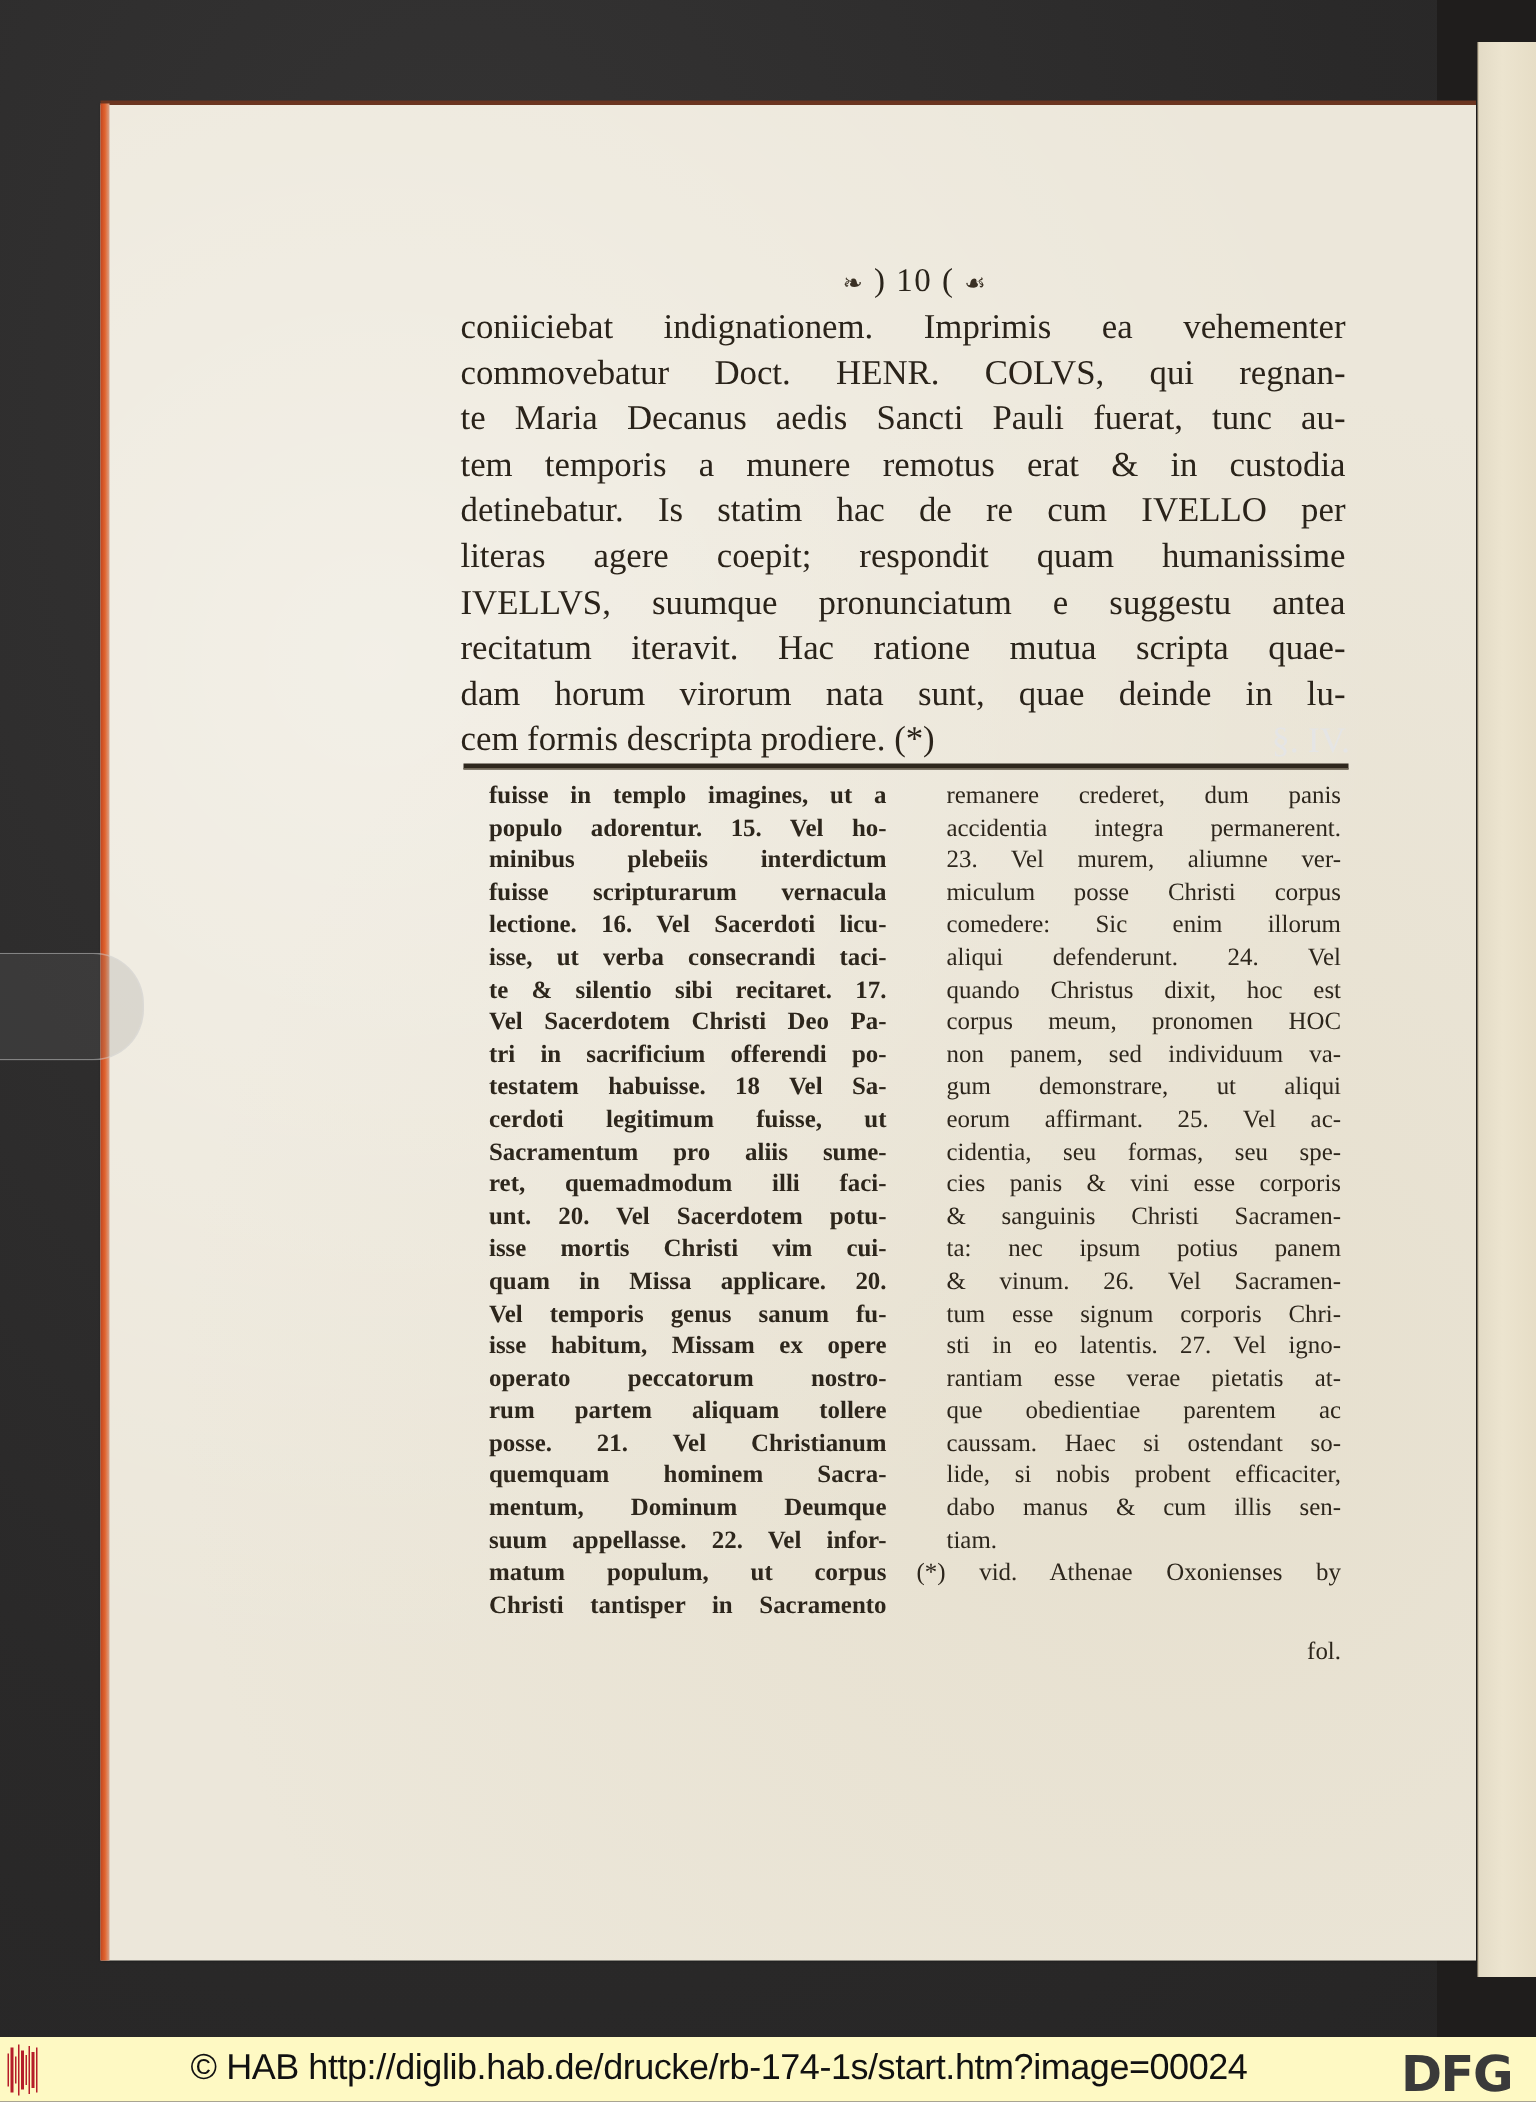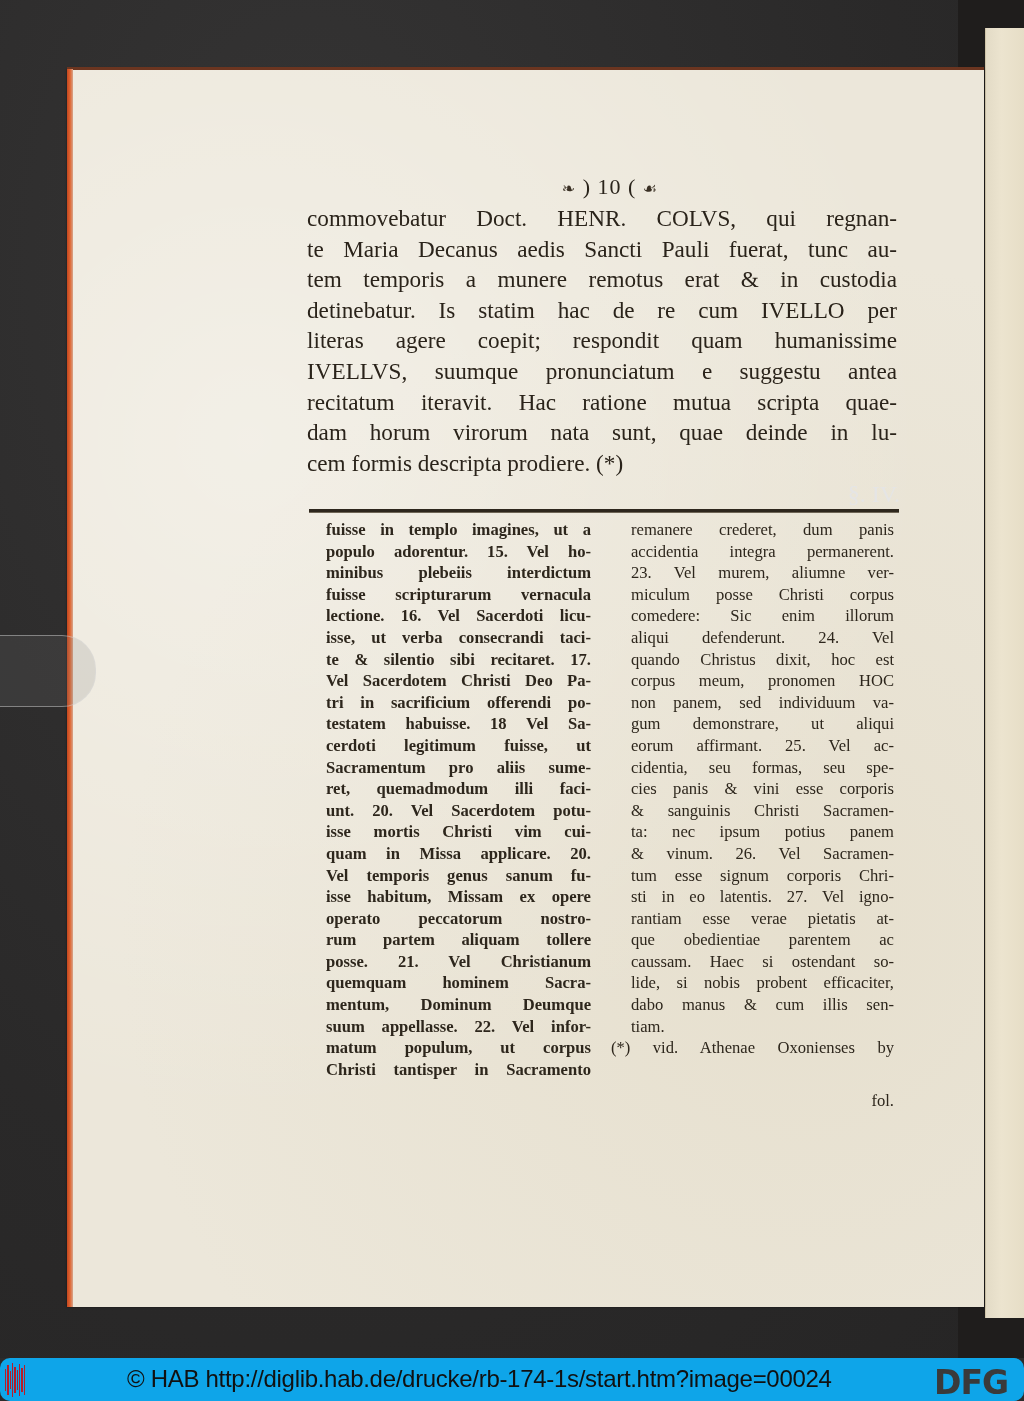--- a/index.html
+++ b/index.html
@@ -80,23 +80,22 @@
   .col .line.last { text-align-last:left; }
   .col-left { left:326px;font-weight:bold; }
   .col-right { left:631px; width:263px; }
   .col-right .fn { display:block; white-space:nowrap; text-align:justify; text-align-last:justify; }
   .fn-sc { font-variant:small-caps; letter-spacing:3px; font-weight:bold; font-size:14px; }
   .fn-right { text-align:right !important; text-align-last:right !important;margin-top:31px; }
 
   
   .footer {
     position:absolute; left:0; top:1358px; width:1024px; height:43px;
-    background:#0ea5e9;
+    background:#fef9c3;
     font-family:"Liberation Sans", "DejaVu Sans", sans-serif;
-    border-radius:10px;
   }
   .hab-logo {
     position:absolute; left:5px; top:4px; width:20px; height:36px;
     display:flex; align-items:center; gap:1px;
   }
   .hab-logo span { display:block; width:1.4px; background:#b51d2a; }
   .footer-text {
     position:absolute; left:127px; top:7px; font-size:24px; color:#111;
     letter-spacing:-0.3px;
   }
@@ -117,20 +116,21 @@
 <div class="page-edge-red"></div>
 <div class="clip"></div>
 
 <div class="running-head">
   <span class="orn">❧</span>
   <span>) 10 (</span>
   <span class="orn">☙</span>
 </div>
 
 <div class="body-text">
+  <span class="line">coniiciebat indignationem. Imprimis ea vehementer</span>
   <span class="line">commovebatur Doct. HENR. COLVS, qui regnan-</span>
   <span class="line">te Maria Decanus aedis Sancti Pauli fuerat, tunc au-</span>
   <span class="line">tem temporis a munere remotus erat &amp; in custodia</span>
   <span class="line">detinebatur. Is statim hac de re cum IVELLO per</span>
   <span class="line">literas agere coepit; respondit quam humanissime</span>
   <span class="line">IVELLVS, suumque pronunciatum e suggestu antea</span>
   <span class="line">recitatum iteravit. Hac ratione mutua scripta quae-</span>
   <span class="line">dam horum virorum nata sunt, quae deinde in lu-</span>
   <span class="line last">cem formis descripta prodiere. (*)</span>
 </div>

